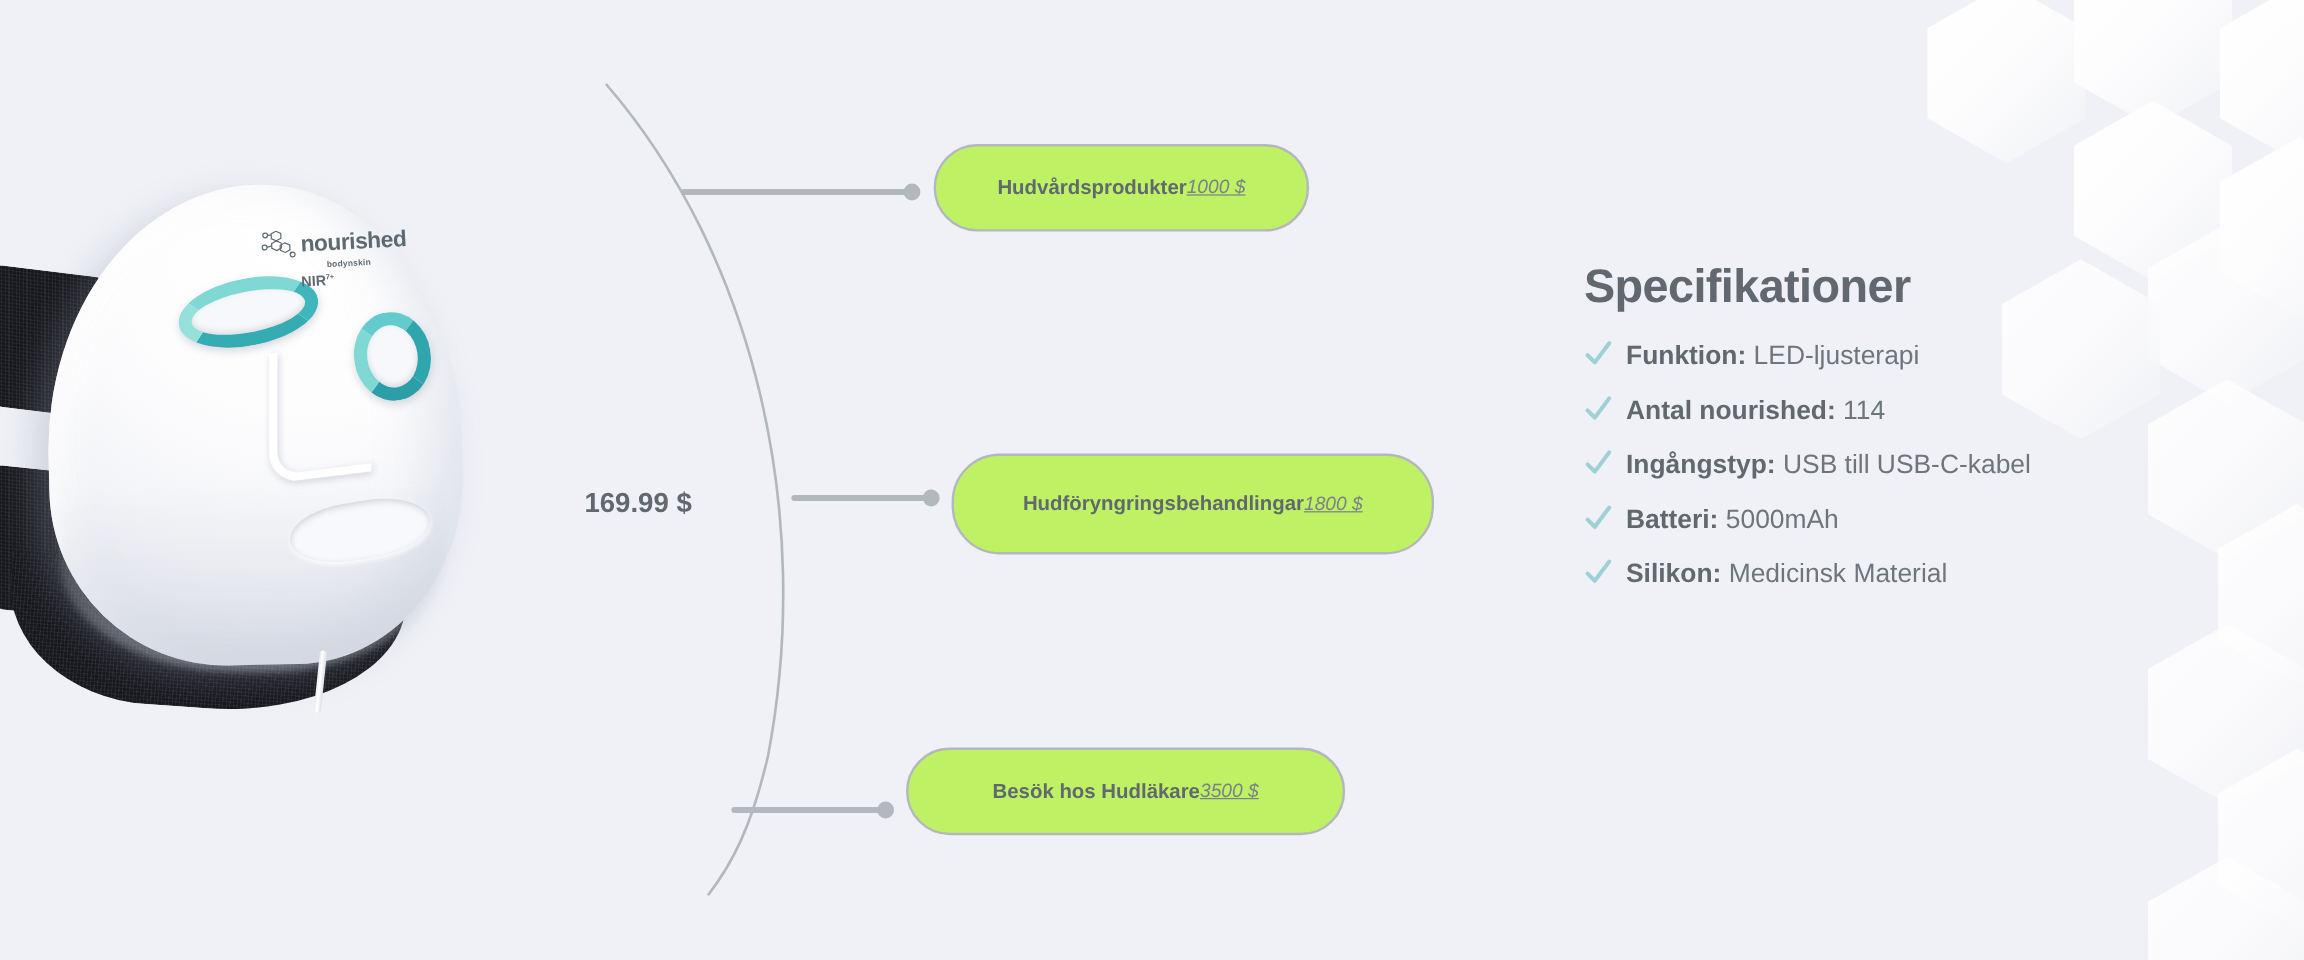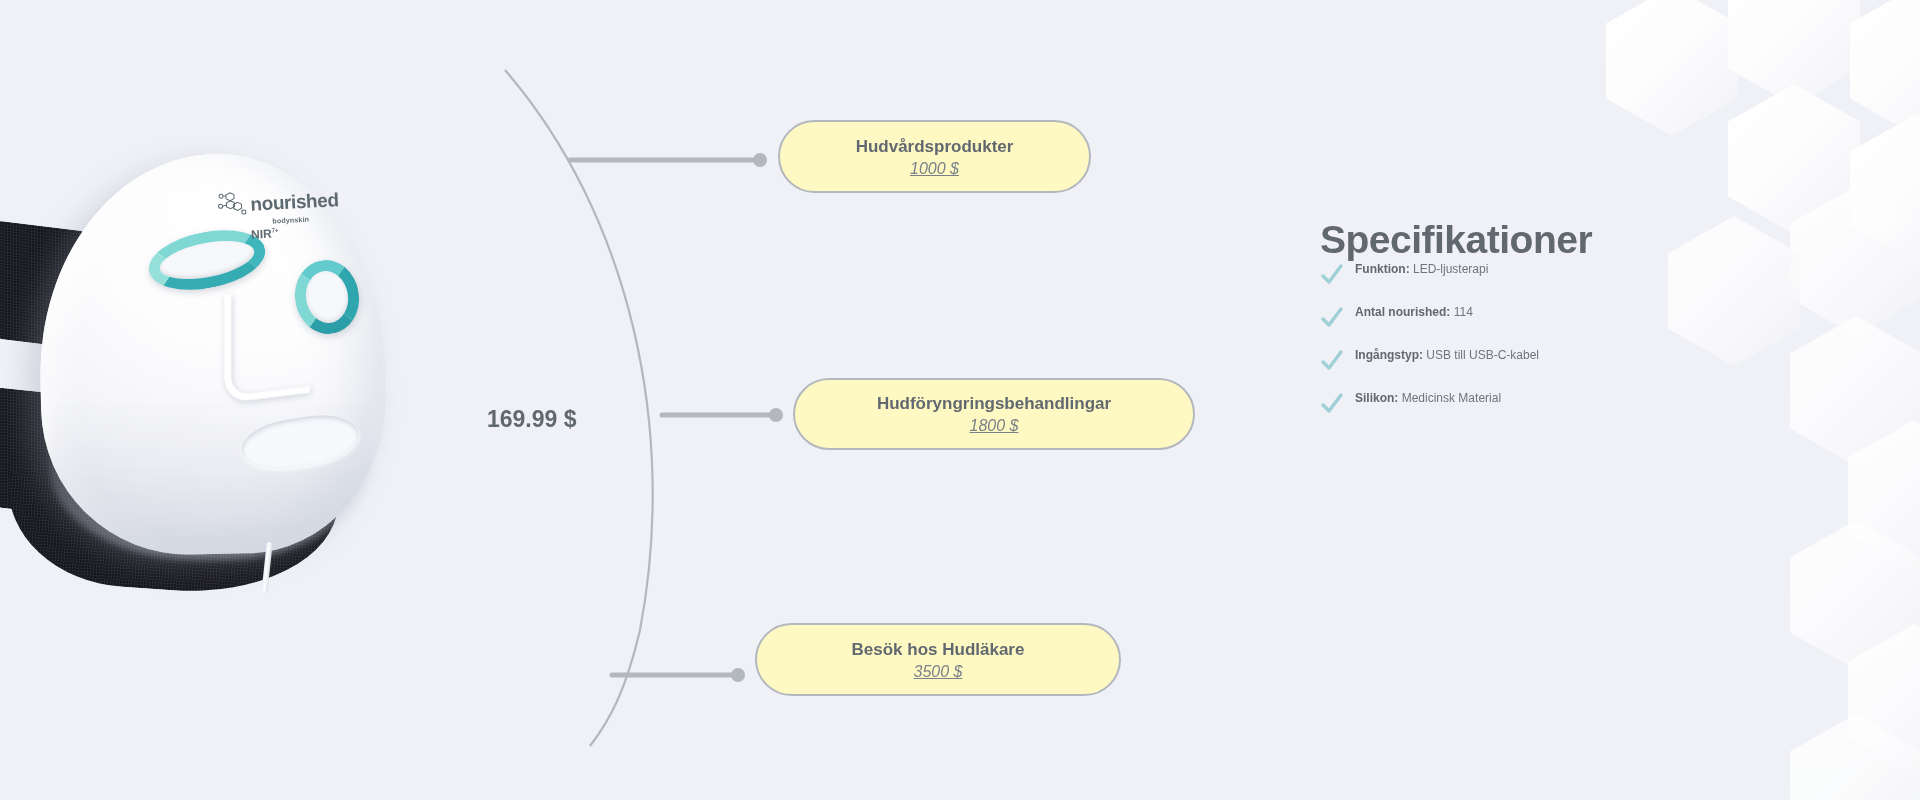--- a/index.html
+++ b/index.html
@@ -115,40 +115,41 @@
   #price-label {
     position:absolute; left:487px; top:406px;
     font-size:23px; font-weight:700; color:#62686f; white-space:nowrap;
   }
 
   
   .pill {
     position:absolute;
     border:2px solid #b3b7be;
     border-radius:40px;
-    background:#fef9c3;
-    display:flex; flex-direction:column;
-    align-items:center; justify-content:flex-end;
+    background:#bef264;
+    display:flex; flex-direction:row;
+    align-items:center; justify-content:center;
     padding:11px 28px;
   }
   .pill-title { font-size:17px; font-weight:700; color:#62686f; white-space:nowrap; line-height:1.25; }
   .pill-value { font-size:16px; font-style:italic; color:#7b8189; line-height:1.3; margin-top:2px;text-decoration:underline; }
 
   #pill-0 { left:778px; top:120px; width:313px; height:73px; }
-  #pill-1 { left:793px; top:378px; width:402px; height:72px; }
+  #pill-1 { left:793px; top:378px; width:402px; height:84px; }
   #pill-2 { left:755px; top:623px; width:366px; height:73px; }
 
   
   #specs { position:absolute; left:1320px; top:218px; width:520px; }
   #specs-title {
     font-size:39px; font-weight:700; color:#62686f; letter-spacing:-.5px;
+    margin-bottom:20px;
   }
   .spec-row { display:flex; align-items:flex-start; gap:11px; margin-bottom:18px; }
   .check-icon { flex:0 0 auto; width:24px; height:24px; margin-top:1px; }
-  .spec-text { font-size:12px; color:#6f757c; line-height:1.25; white-space:nowrap; }
+  .spec-text { font-size:22px; color:#6f757c; line-height:1.25; white-space:nowrap; }
   .spec-label { font-weight:700; color:#62686f; }
 </style>
 </head>
 <body>
 
 <div id="stage">
 
   <div class="hex-layer">
     <div class="hex" style="left:1606px;top:-14px;width:132px;height:150px;"></div>
     <div class="hex" style="left:1728px;top:-44px;width:132px;height:150px;"></div>
@@ -243,20 +244,26 @@
     </div>
 
     <div class="spec-row">
       <svg class="check-icon" viewBox="0 0 24 24">
           <path d="M3 13 L9 19 L21 3" fill="none" stroke="#9ed0d6" stroke-width="3.4" stroke-linecap="round" stroke-linejoin="round"></path>
         </svg>
       <div class="spec-text"><span class="spec-label">Ingångstyp:</span> <span>USB till USB-C-kabel</span></div>
     </div>
 
 
+    <div class="spec-row">
+      <svg class="check-icon" viewBox="0 0 24 24">
+          <path d="M3 13 L9 19 L21 3" fill="none" stroke="#9ed0d6" stroke-width="3.4" stroke-linecap="round" stroke-linejoin="round"></path>
+        </svg>
+      <div class="spec-text"><span class="spec-label">Batteri:</span> <span>5000mAh</span></div>
+    </div>
 
     <div class="spec-row">
       <svg class="check-icon" viewBox="0 0 24 24">
           <path d="M3 13 L9 19 L21 3" fill="none" stroke="#9ed0d6" stroke-width="3.4" stroke-linecap="round" stroke-linejoin="round"></path>
         </svg>
       <div class="spec-text"><span class="spec-label">Silikon:</span> <span>Medicinsk Material</span></div>
     </div>
   </div>
 
 </div>

